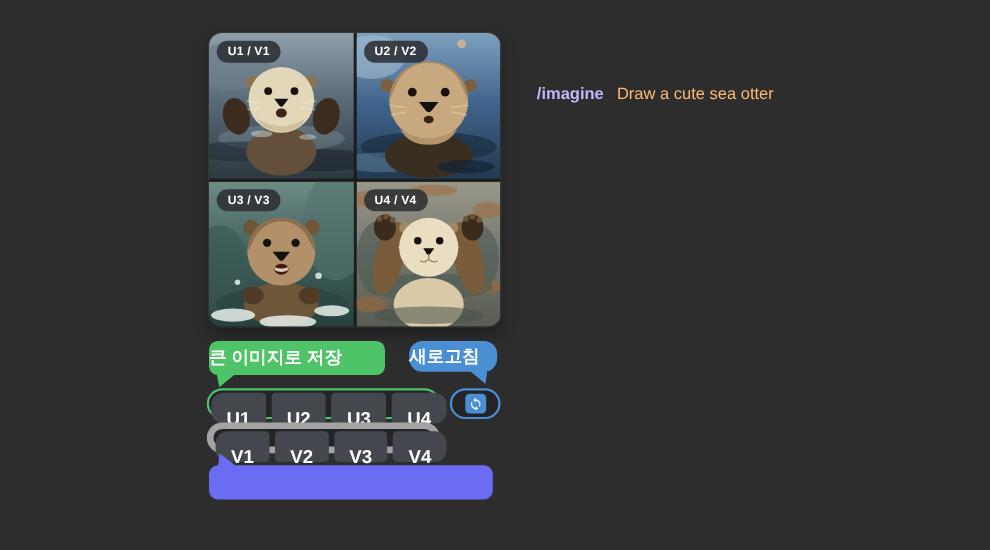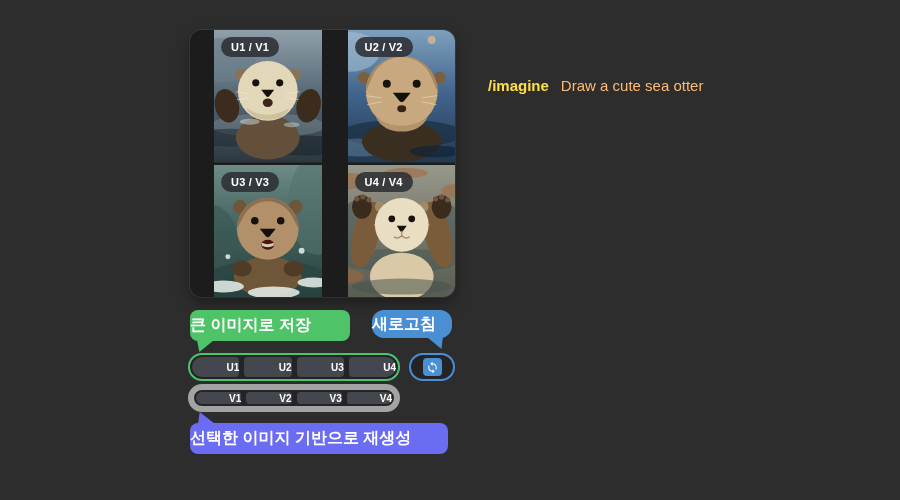--- a/index.html
+++ b/index.html
@@ -9,31 +9,31 @@
     font-family:"Liberation Sans","DejaVu Sans",sans-serif;
     -webkit-font-smoothing:antialiased;
   }
   
   .grid{
     position:absolute;left:190px;top:30px;width:265px;height:267px;
     display:grid;grid-template-columns:1fr 1fr;grid-template-rows:1fr 1fr;gap:2px;
     background:#1c1c1d;border-radius:12px;overflow:hidden;
     box-shadow:0 0 0 1px rgba(255,255,255,.07),0 6px 14px rgba(0,0,0,.35);
   }
-  .tile{position:relative;overflow:hidden;margin-left:24px;}
+  .tile{position:relative;overflow:hidden;}
   .tile svg{display:block;width:100%;height:100%;}
   .tile-label{
     position:absolute;top:7px;left:7px;
     background:rgba(43,45,50,.86);color:#fff;
     font-size:11px;font-weight:700;letter-spacing:.2px;
     padding:4px 10px;border-radius:11px;white-space:nowrap;
   }
   
   .prompt{position:absolute;left:488px;top:77px;font-size:15px;display:flex;align-items:baseline;}
-  .prompt .cmd{color:#fde047;font-weight:700;}
+  .prompt .cmd{color:#c4b5fd;font-weight:700;}
   .prompt .txt{color:#fdba74;margin-left:12px;font-weight:400;}
   
   .bubble{
     position:absolute;display:flex;align-items:center;justify-content:flex-start;
     color:#fff;font-weight:700;border-radius:8px;white-space:nowrap;
   }
   .bubble .tail{position:absolute;background:inherit;}
   .bubble-green{left:190px;top:310px;width:160px;height:31px;background:#4fc368;font-size:16px;}
   .bubble-green .tail{left:7px;bottom:-11px;width:17px;height:12px;clip-path:polygon(0 0,100% 0,14% 100%);}
   .bubble-blue{left:372px;top:310px;width:80px;height:28px;background:#4a8fd4;font-size:16px;border-radius:12px;}
@@ -42,21 +42,21 @@
   .bubble-purple .tail{left:8px;top:-11px;width:17px;height:12px;clip-path:polygon(10% 0,100% 100%,0 100%);}
   
   .btn-row{
     position:absolute;left:188px;width:212px;height:28px;box-sizing:border-box;
     display:flex;gap:5px;padding:2px;background:#242427;border-radius:15px;
   }
   .row-u{top:353px;border:2px solid #4bc56a;}
   .row-v{top:384px;border:6px solid #a3a3a3;}
   .btn-row button{
     flex:1;border:none;cursor:pointer;background:#44474e;color:#fff;
-    font-family:inherit;font-size:10px;font-weight:700;border-radius:4px;padding:0;text-align:right;
+    font-family:inherit;font-size:17px;font-weight:700;border-radius:4px;padding:14px;
   }
   .btn-row button:first-child{border-radius:11px 4px 4px 11px;}
   .btn-row button:last-child{border-radius:4px 11px 11px 4px;}
   .refresh-pill{
     position:absolute;left:409px;top:353px;width:46px;height:28px;box-sizing:border-box;
     border:2px solid #4a8fd4;border-radius:15px;background:#242427;
     display:flex;align-items:center;justify-content:center;
   }
   .refresh-btn{
     width:19px;height:18px;border:none;cursor:pointer;background:#4a8fd4;border-radius:4px;
@@ -264,15 +264,14 @@
 </div>
 
 <div class="btn-row row-v">
   <button>V1</button>
   <button>V2</button>
   <button>V3</button>
   <button>V4</button>
 </div>
 
 <div class="bubble bubble-purple">
-  <span>선택한 이미지 기반으로 재생성</span>
   <span class="tail"></span>
 </div>
 
 </body></html>

